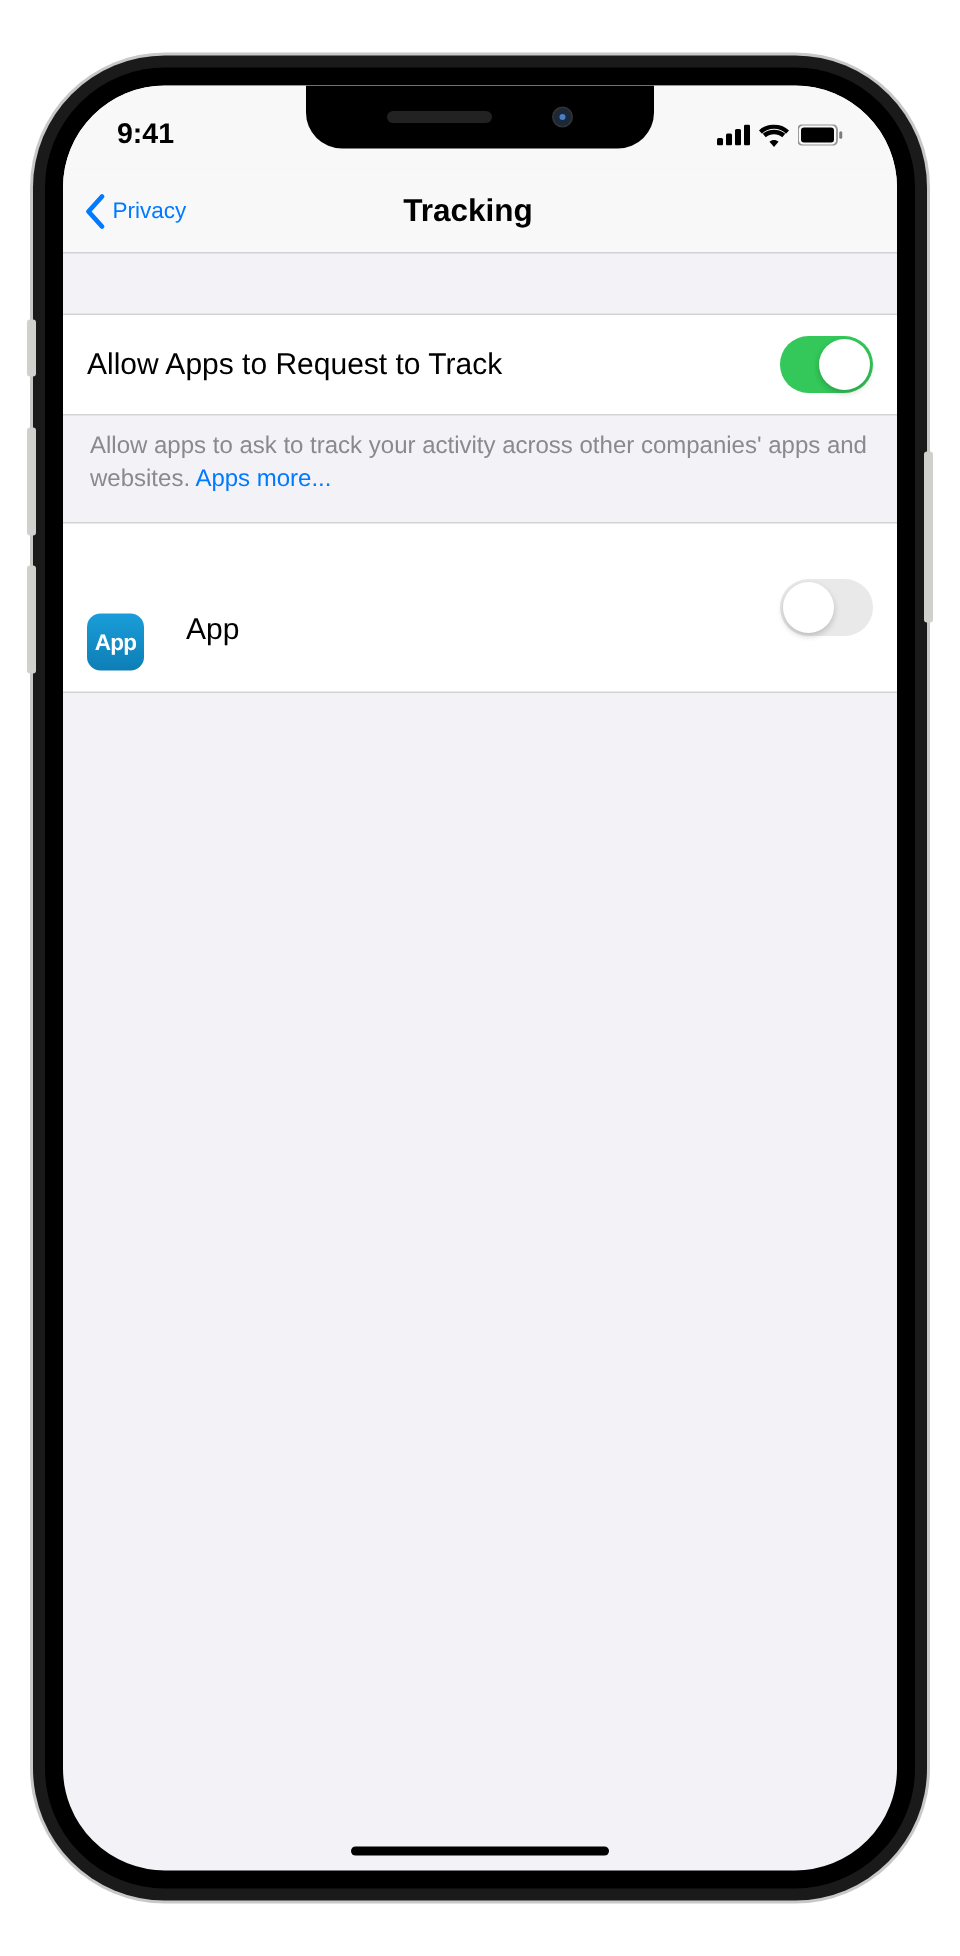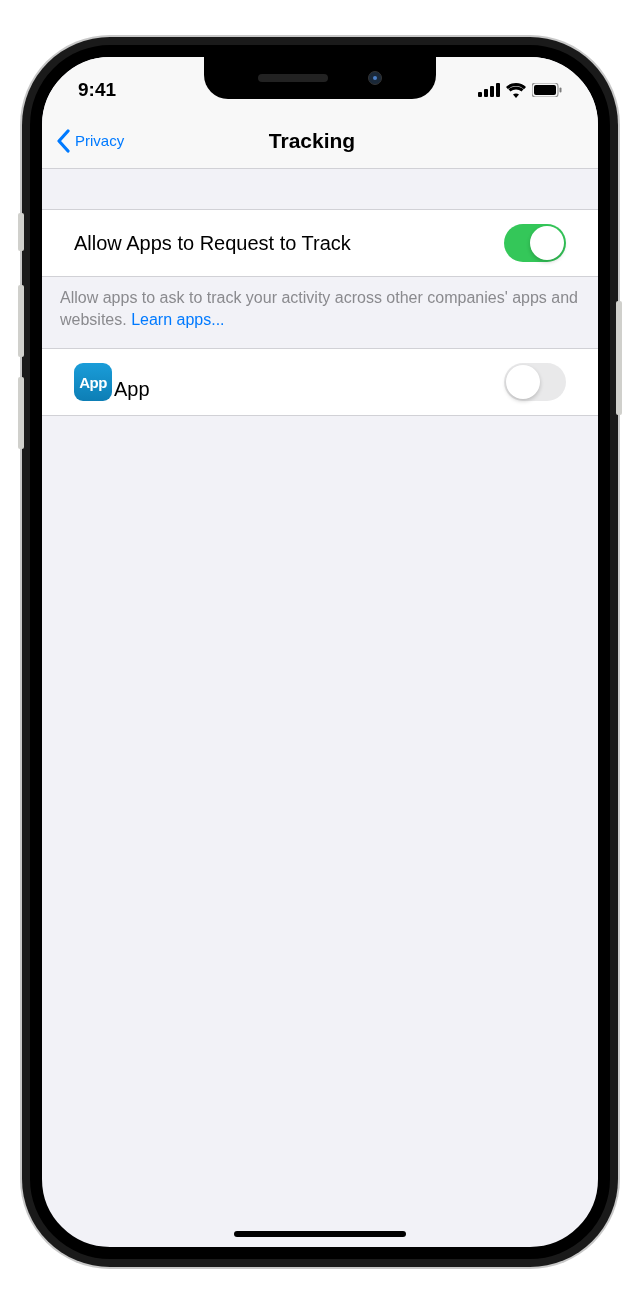--- a/index.html
+++ b/index.html
@@ -150,21 +150,21 @@
     
     .spacer {
       height: 40px;
     }
     
     .row {
       display: flex;
       align-items: center;
       justify-content: space-between;
       background: #fff;
-      padding: 14px 32px;
+      padding: 14px 16px;
       border-top: 1px solid #d1d1d6;
       border-bottom: 1px solid #d1d1d6;
       min-height: 56px;
     }
     
     .row-label {
       font-size: 20px;
       color: #000;
       flex: 1;
     }
@@ -212,22 +212,23 @@
       line-height: 1.35;
     }
     
     .footer-link {
       color: #007aff;
       cursor: pointer;
     }
     
     .app-row {
       display: flex;
-      align-items: flex-end;
-      gap: 2px;
+      align-items: flex-start;
+      gap: 28px;
+      margin-top: 46px;
     }
     
     .app-icon {
       width: 38px;
       height: 38px;
       background: linear-gradient(180deg, #1a9dd9 0%, #0d7eb5 100%);
       border-radius: 9px;
       display: flex;
       align-items: center;
       justify-content: center;
@@ -311,21 +312,21 @@
       <div class="spacer"></div>
 
       <div class="row">
         <span class="row-label">Allow Apps to Request to Track</span>
         <div class="toggle toggle-on">
           <div class="toggle-knob"></div>
         </div>
       </div>
 
       <div class="footer-text">
-        <span>Allow apps to ask to track your activity across other companies' apps and websites. </span><span class="footer-link">Learn apps...</span>
+        <span>Allow apps to ask to track your activity across other companies' apps and websites. </span><span class="footer-link">Apps more...</span>
       </div>
 
       <div class="row">
         <div class="app-row">
           <div class="app-icon">
             <span>App</span>
           </div>
           <span class="row-label">App</span>
         </div>
         <div class="toggle toggle-off">

